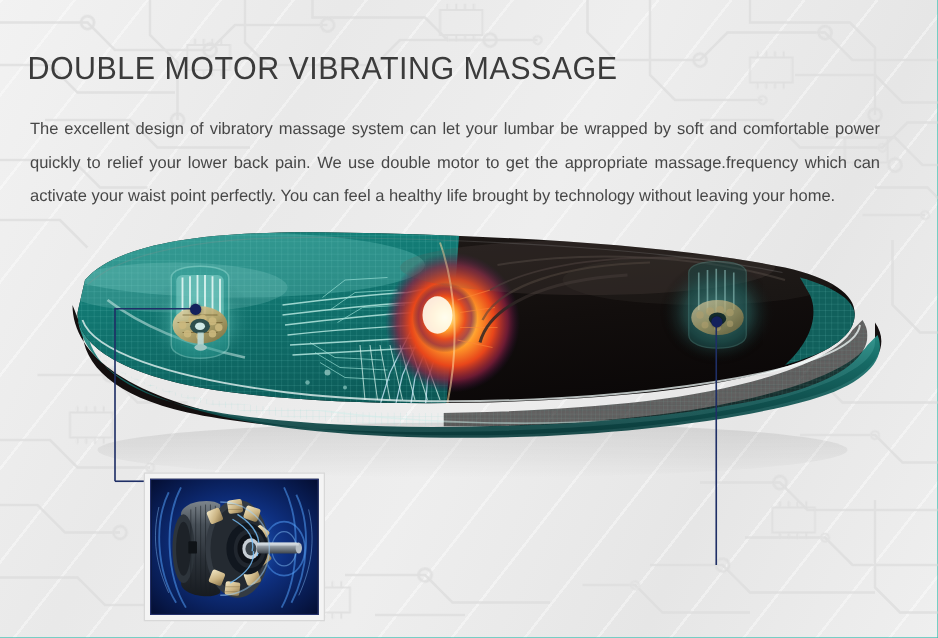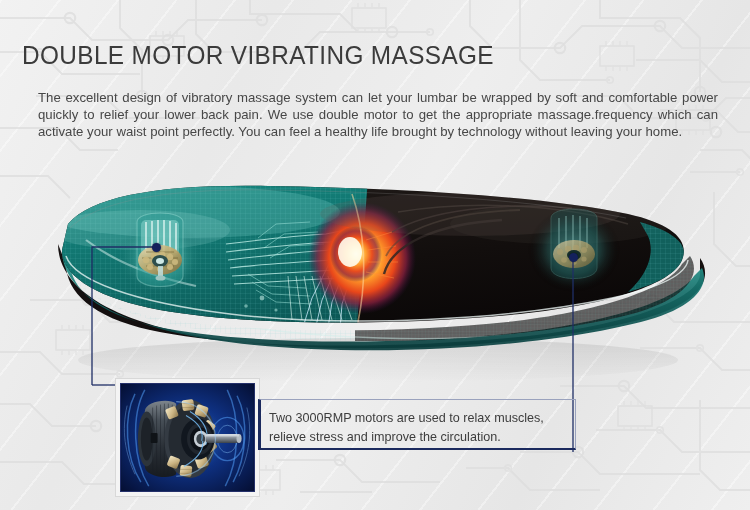--- a/index.html
+++ b/index.html
@@ -35,24 +35,23 @@
   
   #title {
     position:absolute; left:22px; top:41px;
     font-size:25.5px; letter-spacing:.4px;
     color:#3b3b3b; font-weight:400;
     transform:scaleX(.955); transform-origin:left center;
     white-space:nowrap;
   }
   #paragraph {
     position:absolute; left:24px; top:89px; width:680px;
-    font-size:13.2px; line-height:17px;
+    font-size:13.2px; line-height:27px;
     color:#474747; text-align:justify;
     text-justify:inter-word;
-    margin-left:14px;
   }
 
   
   #hero { position:absolute; left:0; top:178px; width:750px; height:215px; }
 
   
   #caption-box {
     position:absolute; left:258px; top:399px; width:318px; height:51px;
     border-left:3px solid #1b2a5e;
     border-top:1px solid #9aa2bd;
@@ -558,17 +557,14 @@
 
         <rect x="86" y="51" width="34" height="9" rx="2.5" fill="url(#shaftG)"></rect>
         <ellipse cx="120" cy="55.5" rx="2.6" ry="4.5" fill="#b5bdc4"></ellipse>
         <rect x="86" y="51" width="34" height="2.4" fill="#e3e9ee" opacity="0.55"></rect>
 
         <path d="M56 18 C78 18 96 34 96 56 C96 78 78 94 56 94" fill="none" stroke="#9fd4ff" stroke-width="1.2" opacity="0.5"></path>
       </svg>
     </div>
   </div>
 
-  <div id="caption-box">
-    <div id="caption-text">Two 3000RMP motors are used to relax muscles, relieve stress and improve the circulation.</div>
-  </div>
 
 </div>
 
 </body></html>

